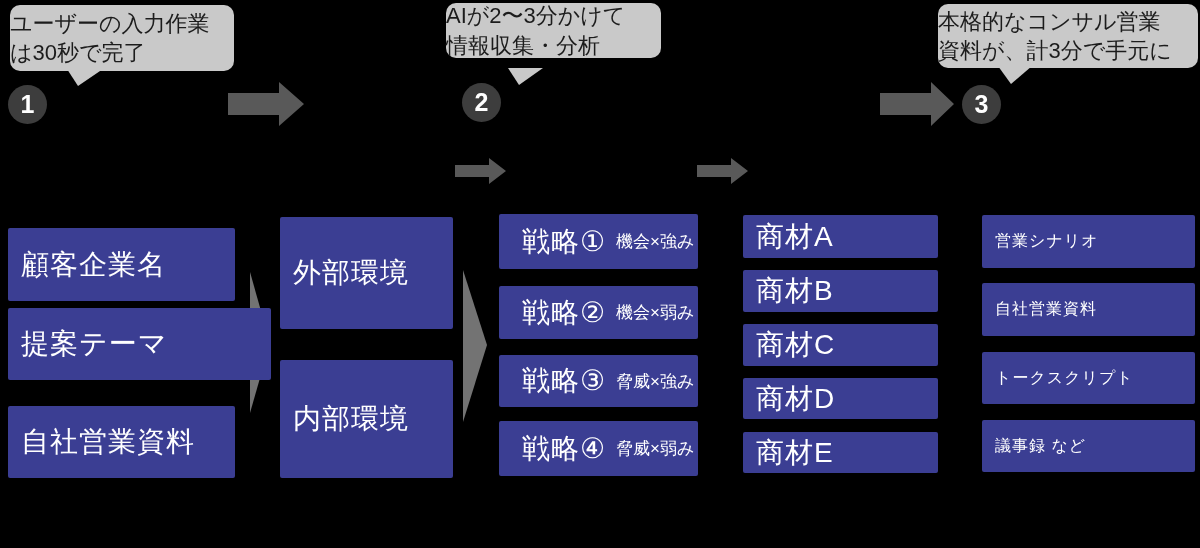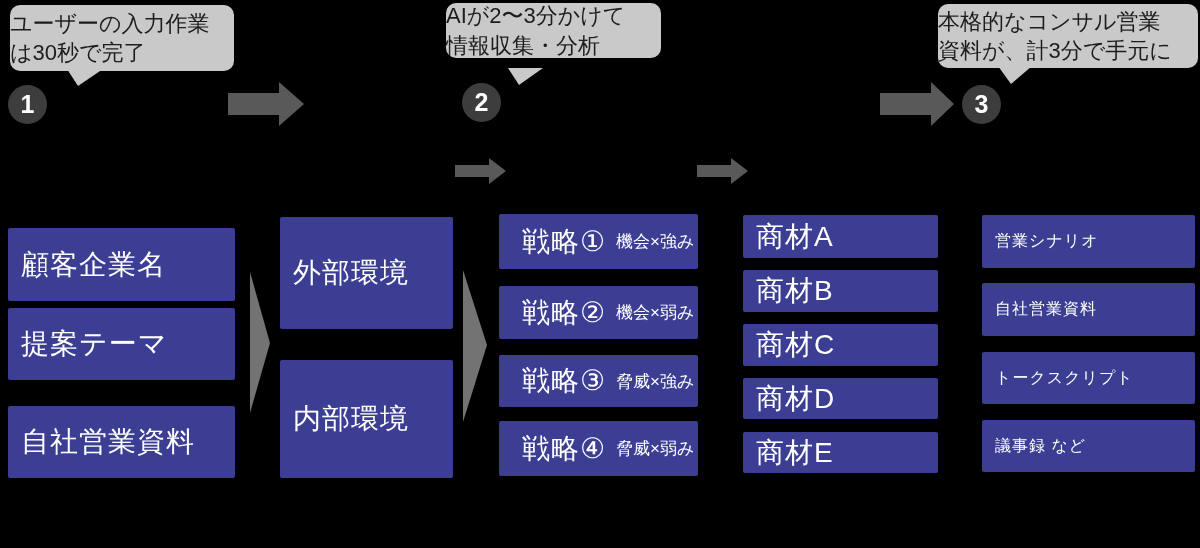--- a/index.html
+++ b/index.html
@@ -69,21 +69,21 @@
     <span>資料が、計3分で手元に</span>
   </div>
 
   <div class="badge" style="left:8px;top:85px">1</div>
   <div class="badge" style="left:462px;top:83px">2</div>
   <div class="badge" style="left:962px;top:85px">3</div>
 
   <div class="box" style="left:8px;top:228px;width:227px;height:73px">
     <span>顧客企業名</span>
   </div>
-  <div class="box" style="left:8px;top:308px;width:227px;height:72px">
+  <div class="box" style="left:8px;top:308px;width:263px;height:72px">
     <span>提案テーマ</span>
   </div>
   <div class="box" style="left:8px;top:406px;width:227px;height:72px">
     <span>自社営業資料</span>
   </div>
 
   <div class="box" style="left:280px;top:217px;width:173px;height:112px">
     <span>外部環境</span>
   </div>
   <div class="box" style="left:280px;top:360px;width:173px;height:118px">

